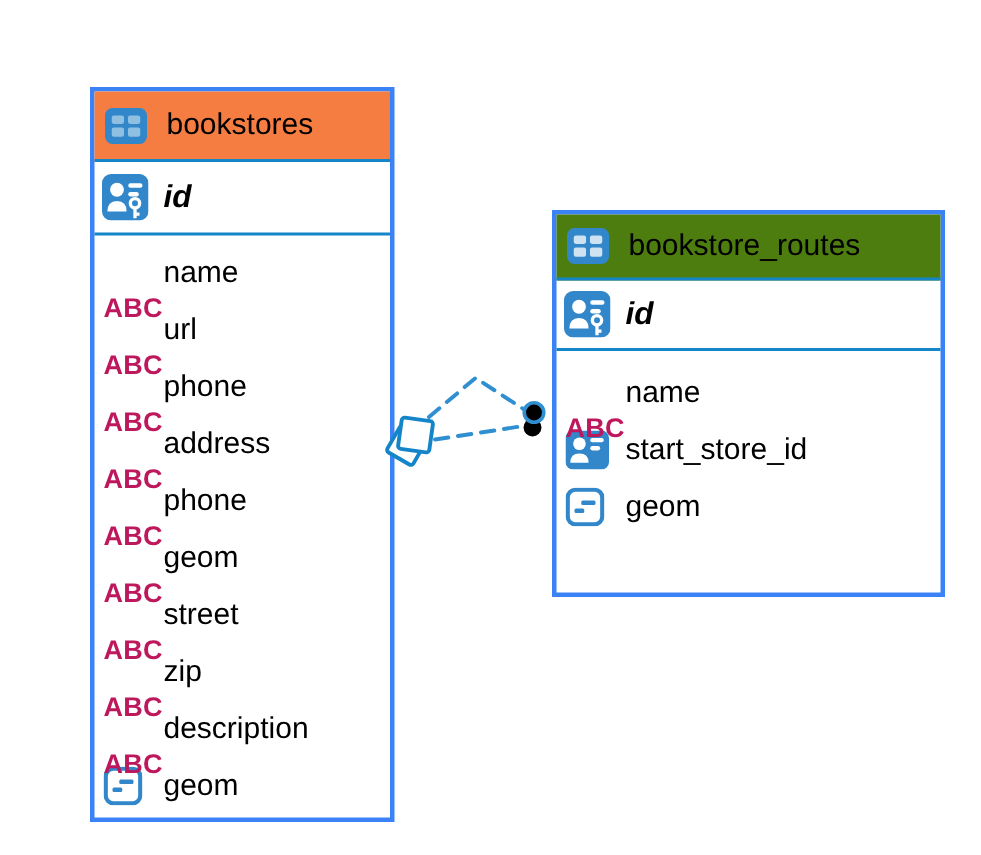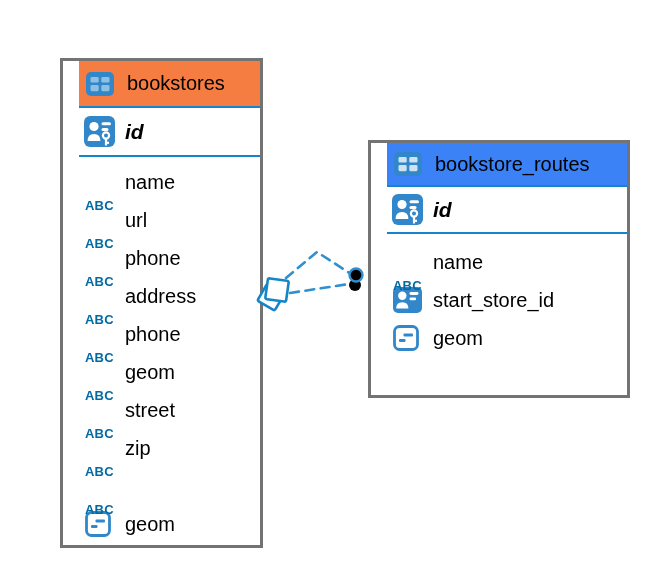--- a/index.html
+++ b/index.html
@@ -4,49 +4,48 @@
 <style>
   html,body{margin:0;padding:0;}
   body{
     width:654px;height:570px;background:#ffffff;
     font-family:"Liberation Sans",sans-serif;
     position:relative;overflow:hidden;color:#000;
   }
   .canvas{position:absolute;inset:0;}
   .er-table{
     position:absolute;box-sizing:border-box;background:#fff;
-    border:3px solid #737373;
-    padding-left:16px;
+    border:3px solid #3b82f6;
   }
   #table-bookstores{left:60px;top:58px;width:203px;height:490px;}
   #table-bookstore-routes{left:368px;top:140px;width:262px;height:258px;}
   .thead{
     display:flex;align-items:center;gap:9px;
     padding:0 6px 0 7px;border-bottom:2px solid #1485c8;
     font-size:20px;white-space:nowrap;overflow:hidden;
   }
   #table-bookstores .thead{height:45px;background:#f57d42;}
-  #table-bookstore-routes .thead{height:42px;background:#3b82f6;}
+  #table-bookstore-routes .thead{height:42px;background:#4d7c0f;}
   .pkrow{
     display:flex;align-items:center;gap:9px;padding-left:5px;
     border-bottom:2px solid #1485c8;font-weight:bold;font-size:21px;font-style:italic;
   }
   #table-bookstores .pkrow{height:47px;}
   #table-bookstore-routes .pkrow{height:45px;}
   .cols{display:block;}
   #table-bookstores .cols{padding-top:6px;}
   #table-bookstore-routes .cols{padding-top:9px;}
   .colrow{
     height:38px;display:flex;align-items:center;gap:8px;
     padding-left:6px;font-size:20px;white-space:nowrap;
   }
   .ic{width:32px;flex:none;display:flex;align-items:center;justify-content:flex-start;}
   .ic svg{display:block;}
   .abc{
-    color:#0369a1;font-weight:700;font-size:13px;letter-spacing:0.2px;
+    color:#be185d;font-weight:700;font-size:18px;letter-spacing:0.2px;
     line-height:1;transform:translateY(-1px);margin-top:48px;
   }
   #connector-layer{
     position:absolute;left:0;top:0;width:654px;height:570px;
     pointer-events:none;z-index:5;
   }
 </style>
 </head>
 <body>
 
@@ -145,20 +144,21 @@
       <div class="colrow">
         <span class="ic">
             <span class="abc">ABC</span>
           </span>
         <span>zip</span>
       </div>
       <div class="colrow">
         <span class="ic">
             <span class="abc">ABC</span>
           </span>
+        <span>description</span>
       </div>
       <div class="colrow">
         <span class="ic">
           <svg width="26" height="26" viewBox="0 0 26 26">
             <rect x="1.5" y="1.5" width="23" height="23" rx="5" fill="#ffffff" stroke="#3187c9" stroke-width="2.8"></rect>
             <rect x="10.5" y="8.6" width="9.5" height="3" rx="1" fill="#3187c9"></rect>
             <rect x="6" y="14" width="6.5" height="3" rx="1" fill="#3187c9"></rect>
           </svg>
         </span>
         <span>geom</span>

